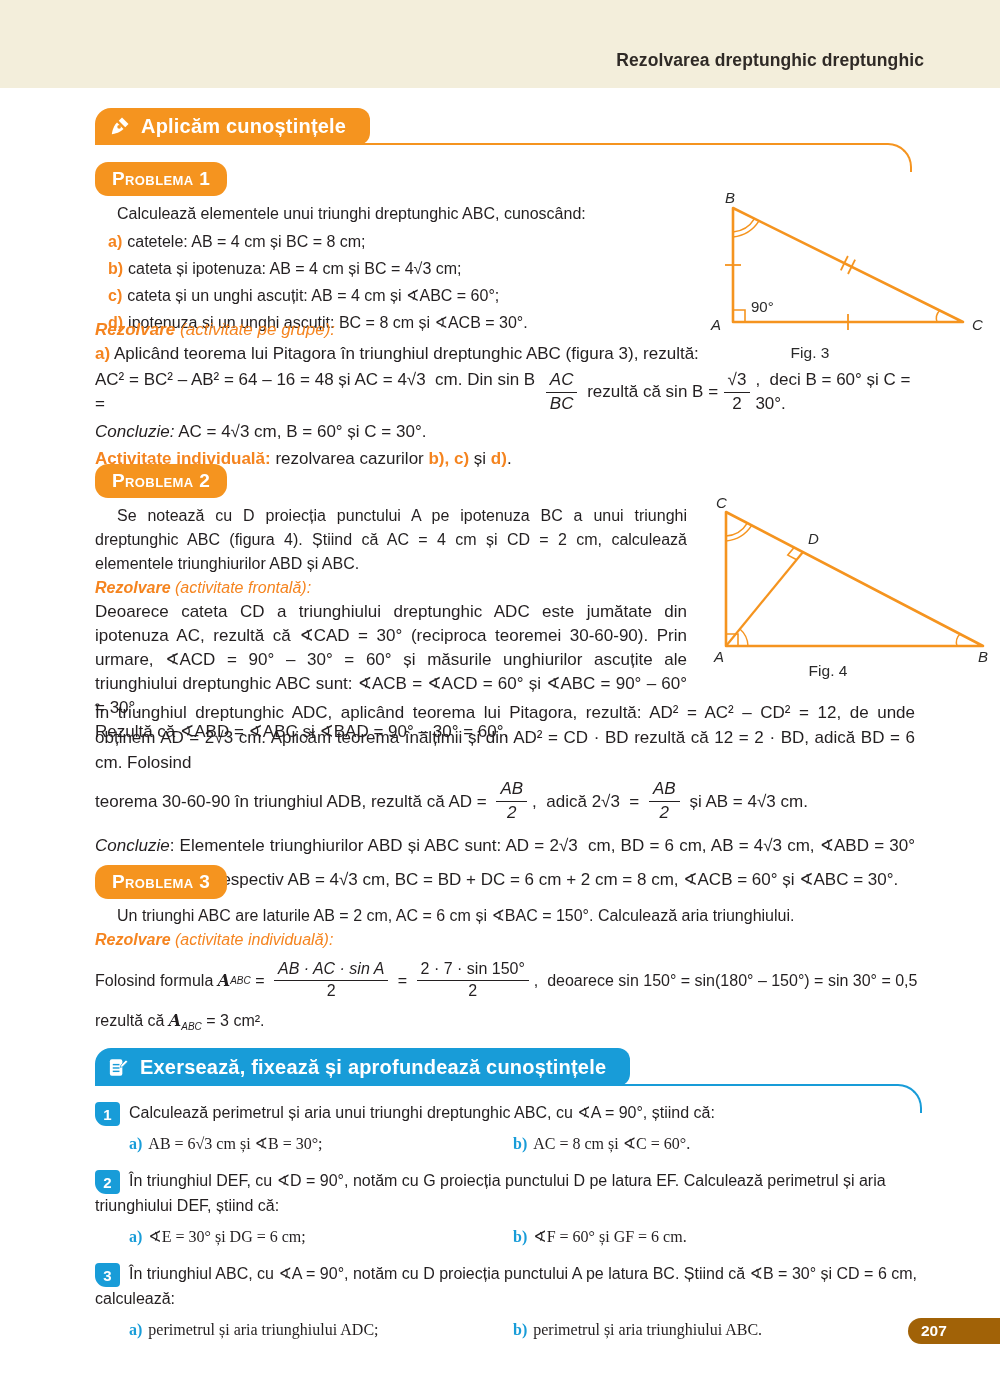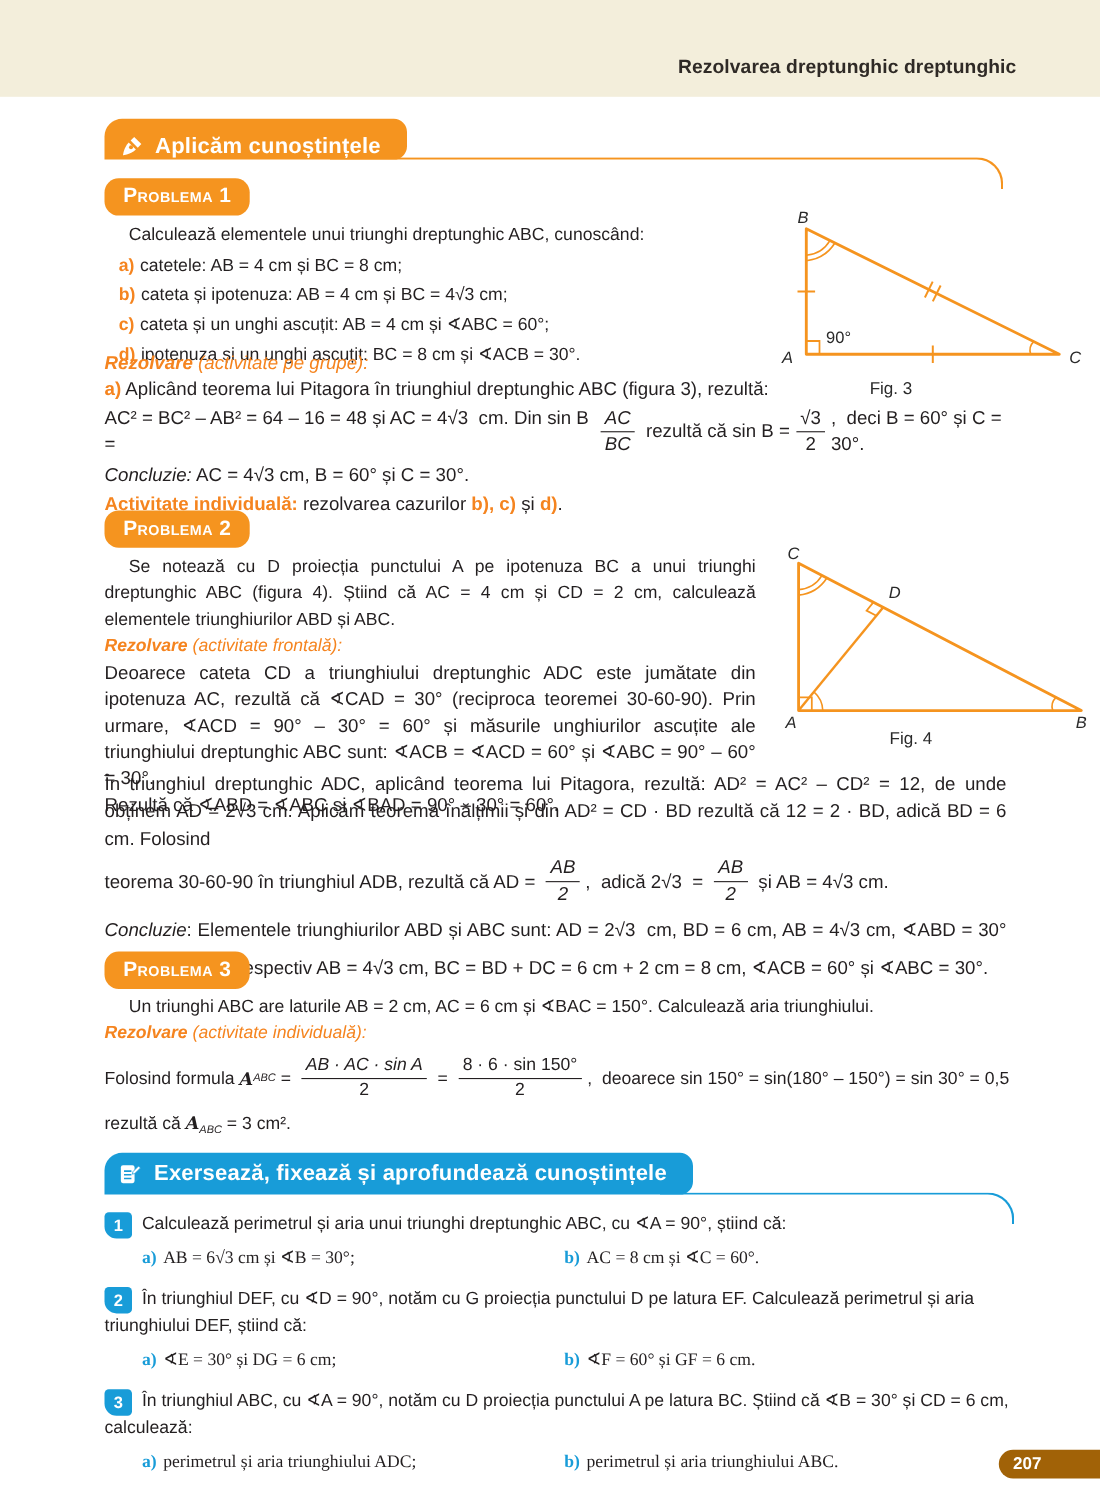--- a/index.html
+++ b/index.html
@@ -13,21 +13,21 @@
   .bold{font-weight:bold;}
   .orange{color:#f5841f;}
 
   
   .header{position:absolute;left:0;top:0;width:1000px;height:88px;background:#f3eedb;}
   .page-title{position:absolute;right:76px;top:50px;font-size:17.5px;font-weight:bold;color:#2f2a26;letter-spacing:.1px;}
 
   
   .banner{position:absolute;display:flex;align-items:center;gap:10px;color:#fff;
     font-size:20px;font-weight:bold;z-index:2;letter-spacing:.2px;}
-  .apply-banner{left:95px;top:108px;height:37px;padding:0 24px 0 13px;background:#f5941f;border-radius:16px 12px 12px 0;align-items:flex-end;}
+  .apply-banner{left:95px;top:108px;height:37px;padding:0 24px 0 13px;background:#f5941f;border-radius:16px 12px 12px 0;}
   .exercise-banner{left:95px;top:1048px;height:38px;padding:0 24px 0 12px;background:#189cd8;border-radius:16px 12px 12px 0;}
   .hook{position:absolute;z-index:1;}
   .hook-orange{left:300px;top:143px;width:610px;height:27px;
     border-top:2.5px solid #f5941f;border-right:2.5px solid #f5941f;border-top-right-radius:24px;}
   .hook-blue{left:600px;top:1084px;width:320px;height:27px;
     border-top:2.5px solid #189cd8;border-right:2.5px solid #189cd8;border-top-right-radius:24px;}
 
   
   .p-badge{position:absolute;left:95px;display:inline-flex;align-items:center;height:34px;
     padding:0 17px;background:#f5941f;color:#fff;border-radius:13px;
@@ -214,21 +214,21 @@
       <span class="seg">Folosind formula </span>
       <span class="area-sym seg">A</span>
         <sub class="abc">ABC</sub>
       <span class="seg"> = </span>
       <span class="frac">
           <span class="num it">AB · AC · sin A</span>
           <span class="den">2</span>
         </span>
       <span class="seg"> = </span>
       <span class="frac">
-          <span class="num">8 · 6 · sin 150°</span>
+          <span class="num">2 · 7 · sin 150°</span>
           <span class="den">2</span>
         </span>
       <span class="seg">,  deoarece sin 150° = sin(180° – 150°) = sin 30° = 0,5</span>
     </div>
     <p><span class="seg">rezultă că </span><span class="area-sym seg">A</span><sub class="abc">ABC</sub><span class="seg"> = 3 cm².</span></p>
   </div>
 
   <div class="hook hook-blue"></div>
   <div class="banner exercise-banner">
     <svg width="23" height="23" viewBox="0 0 24 24">

